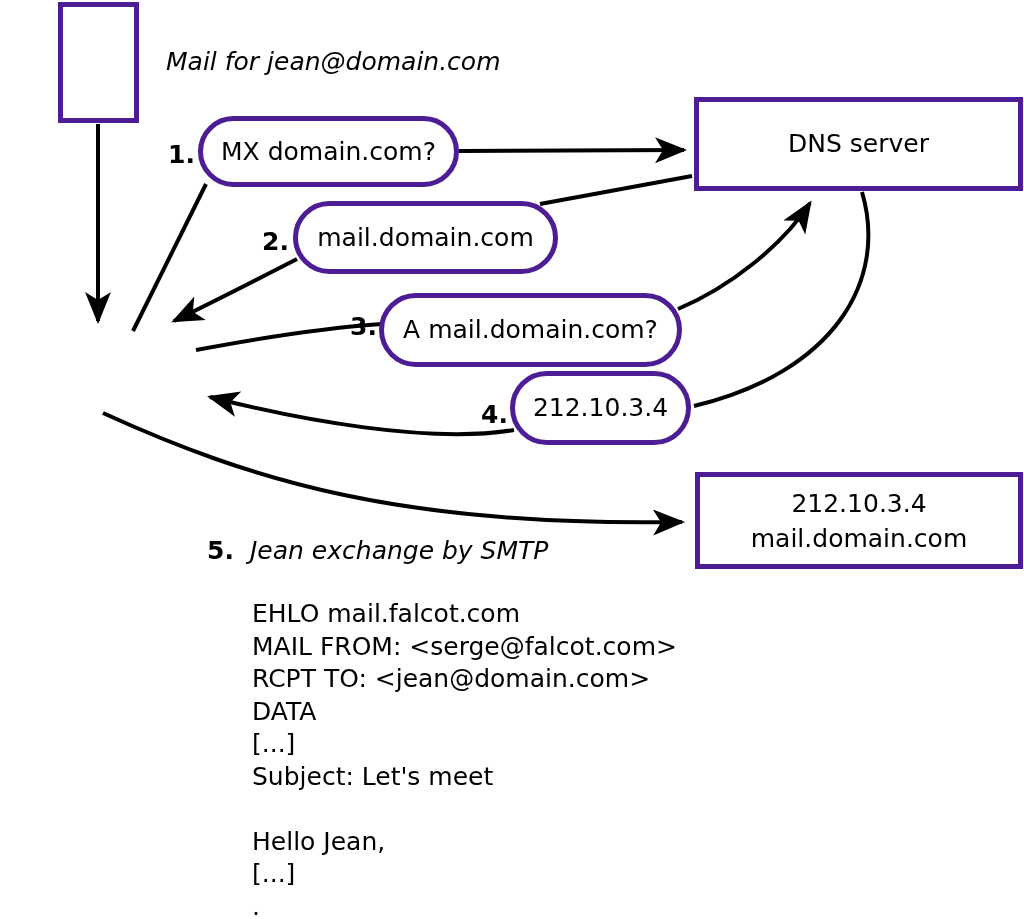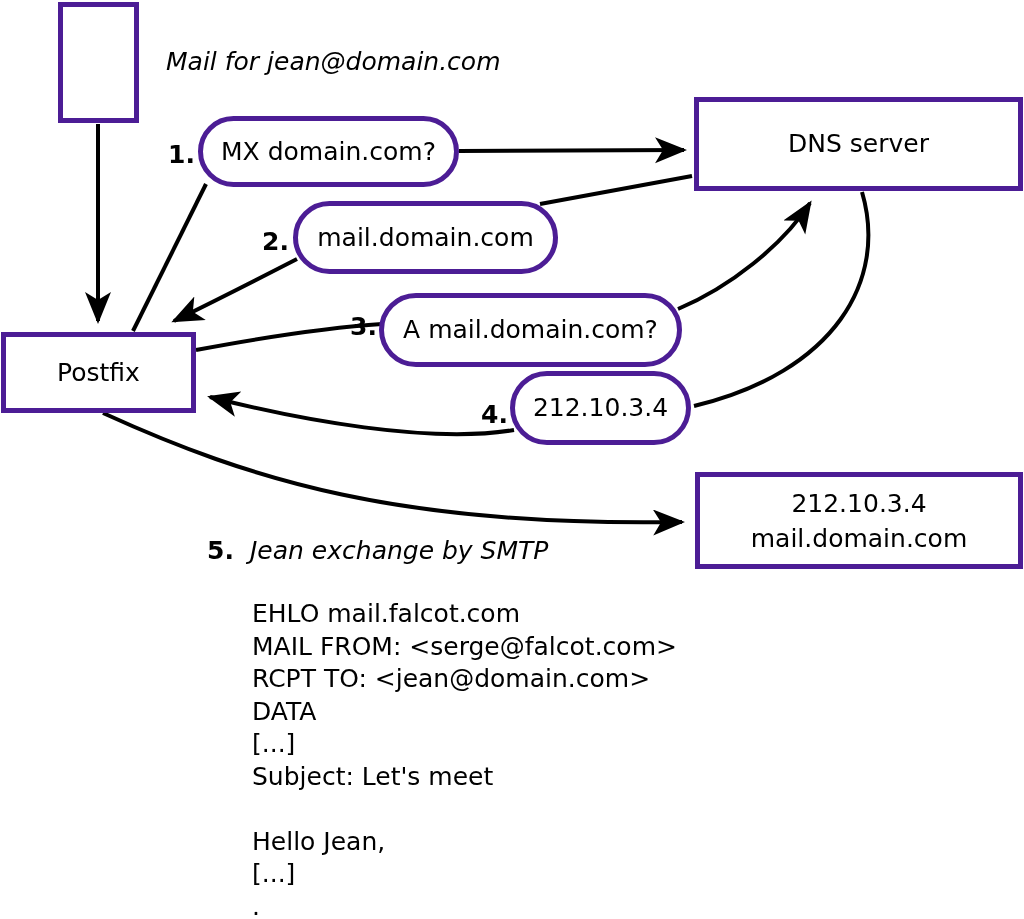--- a/index.html
+++ b/index.html
@@ -40,23 +40,20 @@
       <path d="M196,350 C260,338 320,328 382,324"></path>
       <path d="M678,309 C730,287 783,245 810,203" marker-end="url(#ah)"></path>
       <path d="M862,192 C888,280 835,372 694,406"></path>
       <path d="M514,430 C430,444 300,420 210,397" marker-end="url(#ah)"></path>
       <path d="M103,413 C250,480 400,527 682,522" marker-end="url(#ah)"></path>
     </g>
   </svg>
 
   <div class="node" style="left:58px;top:2px;width:81px;height:121px;"></div>
 
-  <div class="node" style="left:1px;top:332px;width:195px;height:81px;">
-    <span>Postfix</span>
-  </div>
 
   <div class="node" style="left:694px;top:97px;width:329px;height:94px;">
     <span>DNS server</span>
   </div>
 
   <div class="node col" style="left:695px;top:472px;width:328px;height:97px;">
     <div>212.10.3.4</div>
     <div>mail.domain.com</div>
   </div>
 

